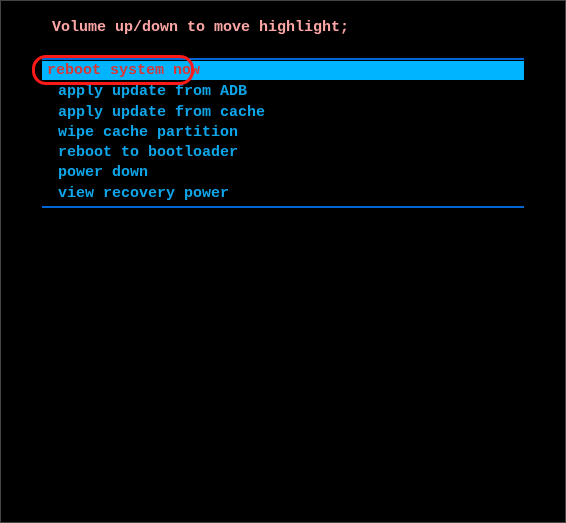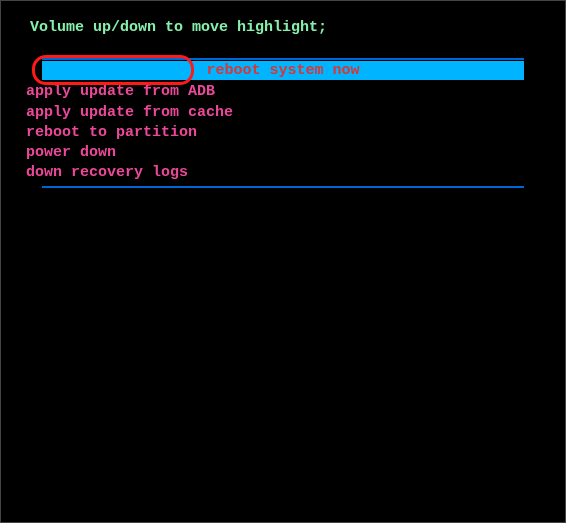--- a/index.html
+++ b/index.html
@@ -17,31 +17,31 @@
       overflow: hidden;
       position: relative;
     }
     .screen {
       padding: 18px 0 0 0;
       width: 100%;
       height: 100%;
       position: relative;
     }
     .instructions {
-      color: #86efac;
-      padding-left: 30px;
+      color: #fca5a5;
+      padding-left: 52px;
       line-height: 1.35;
       margin-bottom: 20px;
     }
     .menu {
       position: relative;
     }
     .menu-item {
-      color: #ec4899;
-      padding: 0 26px;
+      color: #0ea5e9;
+      padding: 0 58px;
       line-height: 1.35;
       position: relative;
     }
     .highlight-ring {
       position: absolute;
       left: 32px;
       top: -6px;
       width: 162px;
       height: 30px;
       border: 3px solid #ff1a1a;
@@ -59,24 +59,23 @@
       background: #0066d6;
       margin: 2px 42px 0 42px;
     }
     .selected-wrapper {
       position: relative;
       margin-bottom: 2px;
     }
     .selected-bar {
       background: #00b4ff;
       margin: 0 42px;
-      padding: 1px 14px;
+      padding: 1px 5px;
       color: #d93636;
       position: relative;
-      text-align: center;
     }
     .page-border {
       position: absolute;
       left: 0;
       top: 0;
       right: 0;
       bottom: 0;
       border: 1px solid #444;
       pointer-events: none;
     }
@@ -100,26 +99,29 @@
       </div>
     </div>
 
     <div class="menu-item">
       <span>apply update from ADB</span>
     </div>
     <div class="menu-item">
       <span>apply update from cache</span>
     </div>
     <div class="menu-item">
-      <span>reboot to partition</span>
+      <span>wipe cache partition</span>
+    </div>
+    <div class="menu-item">
+      <span>reboot to bootloader</span>
     </div>
     <div class="menu-item">
       <span>power down</span>
     </div>
     <div class="menu-item">
-      <span>down recovery logs</span>
+      <span>view recovery power</span>
     </div>
   </div>
 
   <div class="divider-bottom"></div>
 </div>
 
 <div class="page-border"></div>
 
 </body></html>

